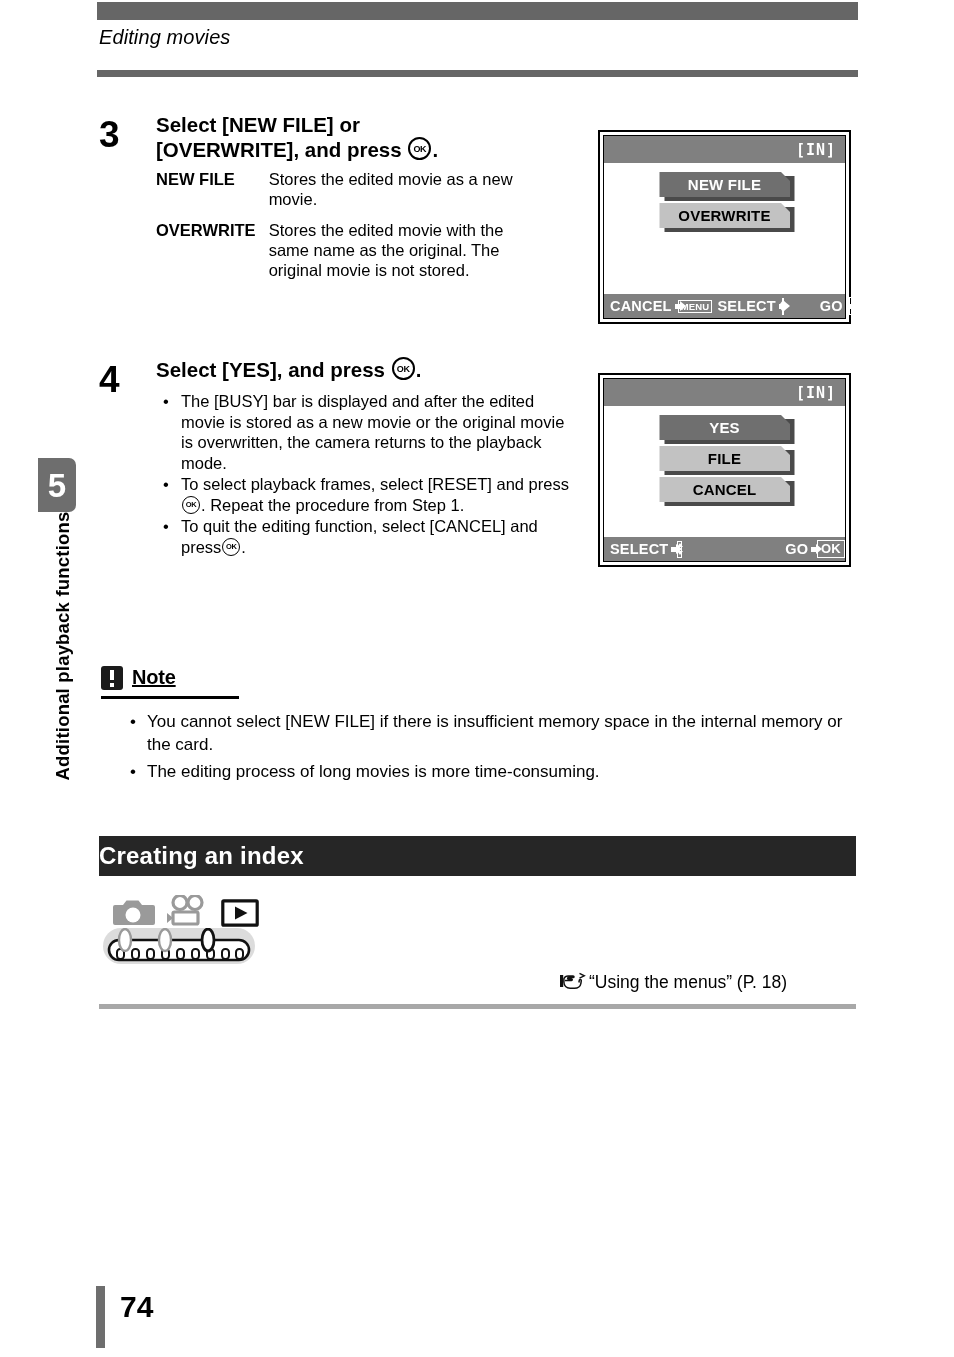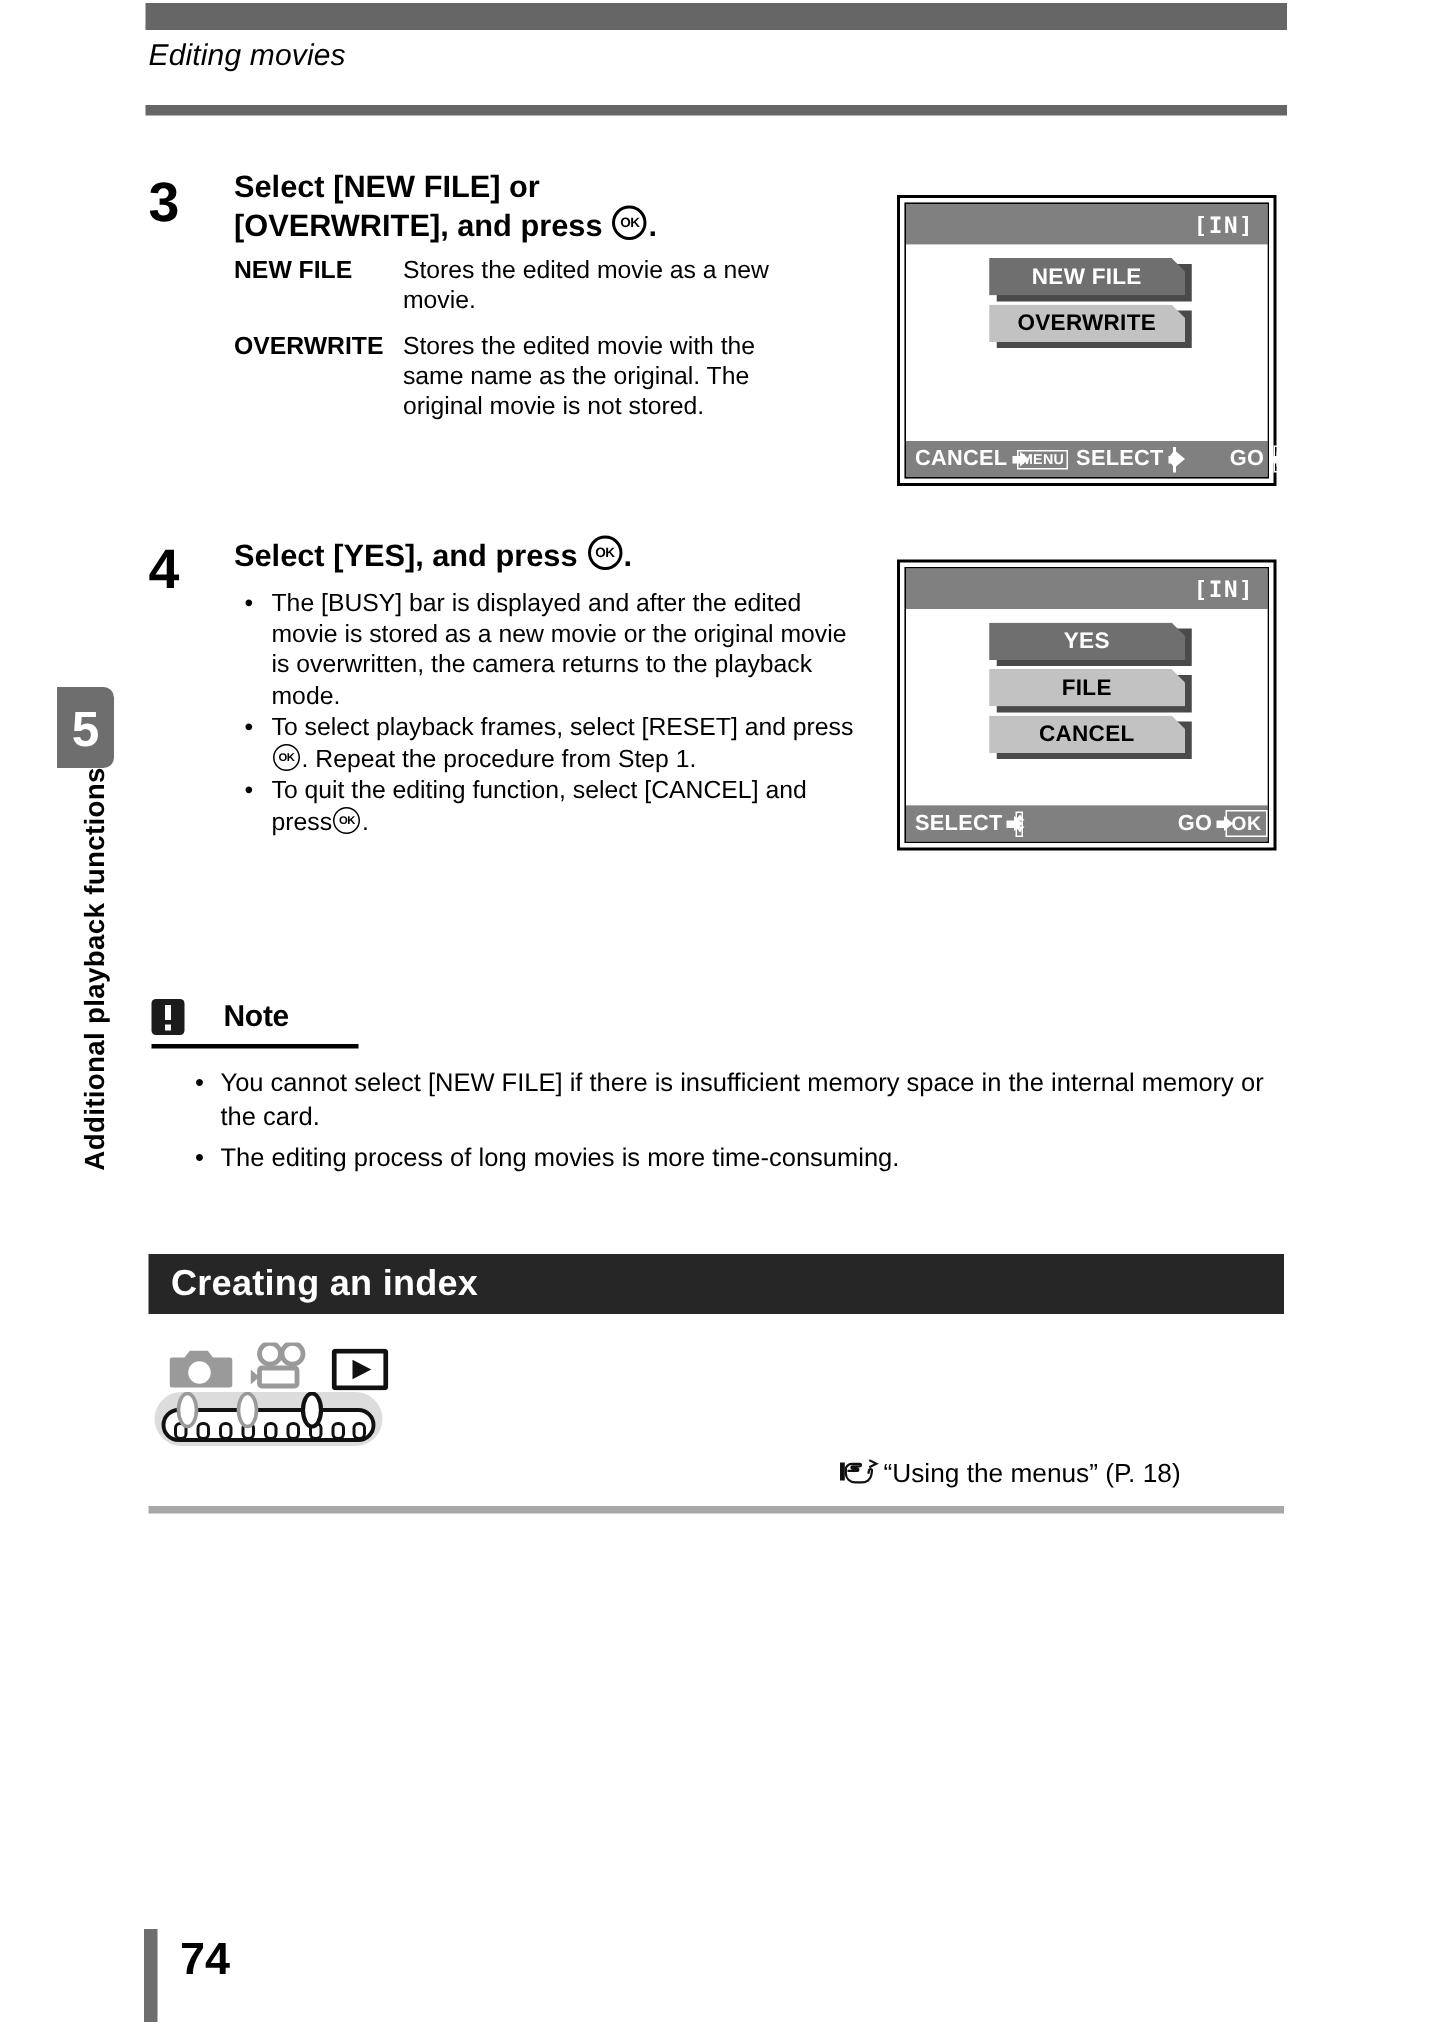--- a/index.html
+++ b/index.html
@@ -80,36 +80,36 @@
   .updownbadge{display:inline-block; width:12px; height:15px; border:1.6px solid #fff; position:relative; vertical-align:-3px;}
   .updownbadge::before{content:""; position:absolute; left:50%; transform:translateX(-50%); top:1.5px;
                        border-bottom:4px solid #fff; border-left:3.5px solid transparent; border-right:3.5px solid transparent;}
   .updownbadge::after{content:""; position:absolute; left:50%; transform:translateX(-50%); bottom:1.5px;
                       border-top:4px solid #fff; border-left:3.5px solid transparent; border-right:3.5px solid transparent;}
   .okbadge{display:inline-block; border:1.8px solid #fff; color:#fff; font-size:13px; font-weight:700;
            padding:0 3px; line-height:16px; letter-spacing:.3px; vertical-align:0px;}
 
   
   .note-wrap{position:absolute;}
-  .note-head{display:flex; align-items:center; gap:26px;}
+  .note-head{display:flex; gap:9px;text-decoration:underline;}
   .note-icon{width:22px; height:24px; background:#1b1b1b; border-radius:3px; position:relative;}
   .note-icon::before{content:""; position:absolute; left:50%; transform:translateX(-50%); top:4px;
                      width:4px; height:10px; background:#fff;}
   .note-icon::after{content:""; position:absolute; left:50%; transform:translateX(-50%); bottom:3.5px;
                     width:4px; height:4px; background:#fff;}
   .note-title{font-size:20px; font-weight:700; letter-spacing:-.2px;}
   .note-underline{position:absolute; left:101px; top:696px; width:138px; height:2.5px; background:#000;}
   ul.notebullets{margin:0; padding:0; list-style:none;}
   ul.notebullets li{position:relative; padding-left:22px; font-size:17px; line-height:23px; margin-bottom:4px;}
   ul.notebullets li .bul{position:absolute; left:5px; top:0;}
 
   
   .section-bar{position:absolute; left:99px; top:836px; width:757px; height:40px; background:#262626;
                display:flex; align-items:center;}
-  .section-bar .t{color:#fff; font-size:24px; font-weight:700; padding-left:15px; letter-spacing:.2px;}
+  .section-bar .t{color:#fff; font-size:24px; font-weight:700; padding-left:0; letter-spacing:.2px;}
 
   
   .modes{position:absolute; left:113px; top:893px;}
   .mode-row{display:flex; align-items:flex-end; gap:12px; height:34px;}
   .icon-cam{width:42px; height:30px; position:relative;}
   .icon-mov{width:42px; height:32px; position:relative;}
   .icon-play{width:38px; height:28px; position:relative;}
 
   .dial{position:absolute; left:103px; top:928px; width:152px; height:36px; background:#dcdcdc; border-radius:18px;}
 

